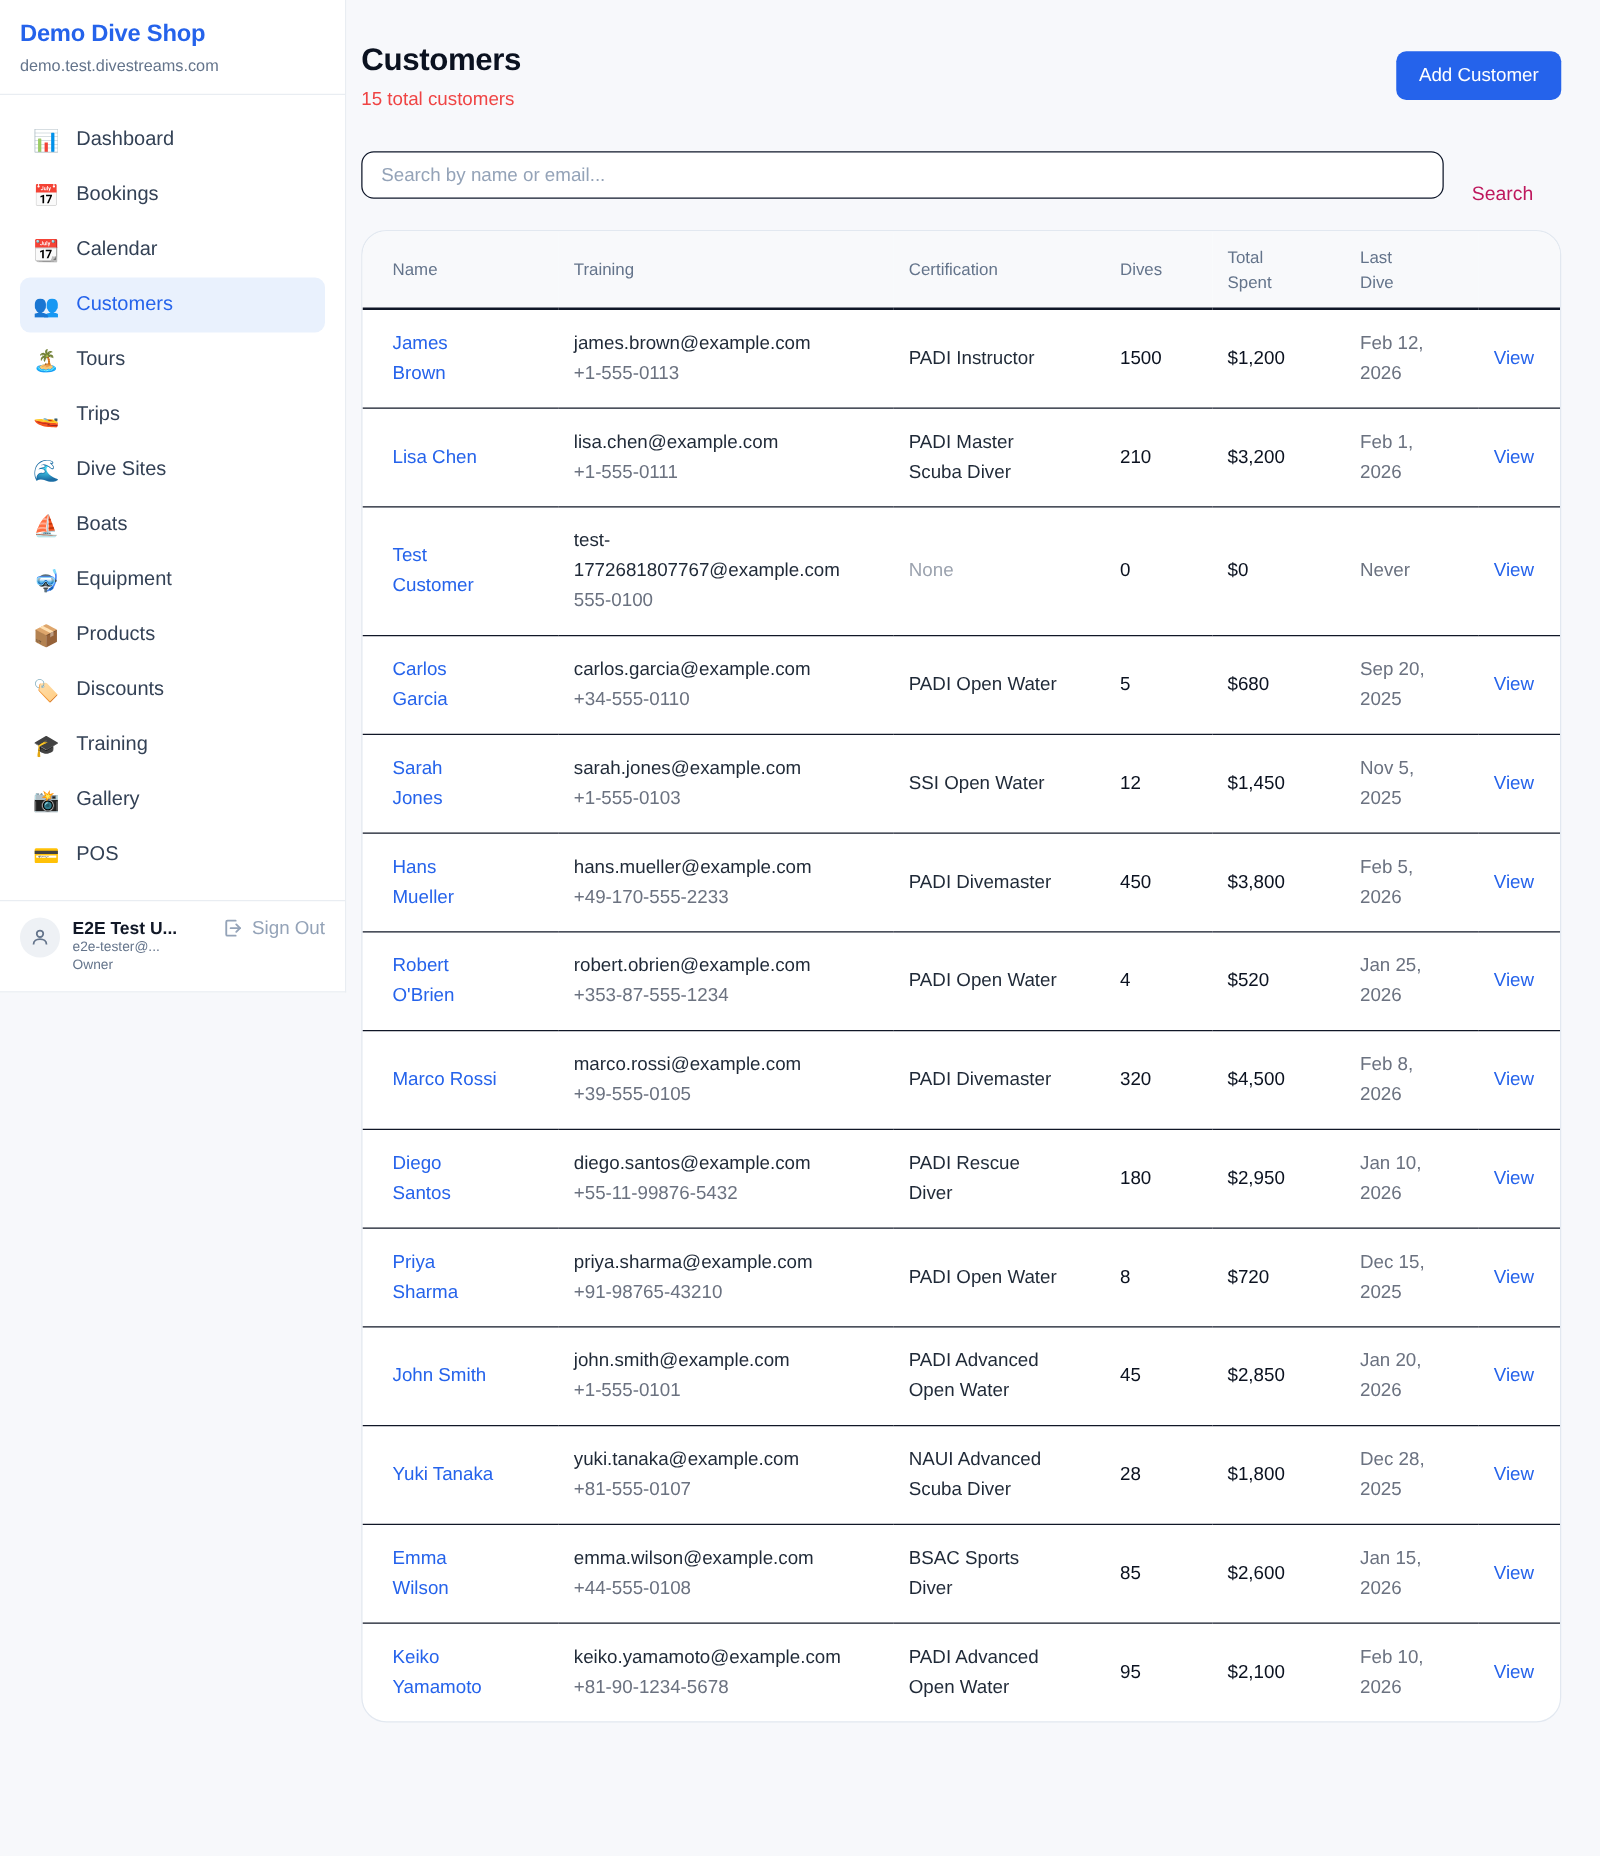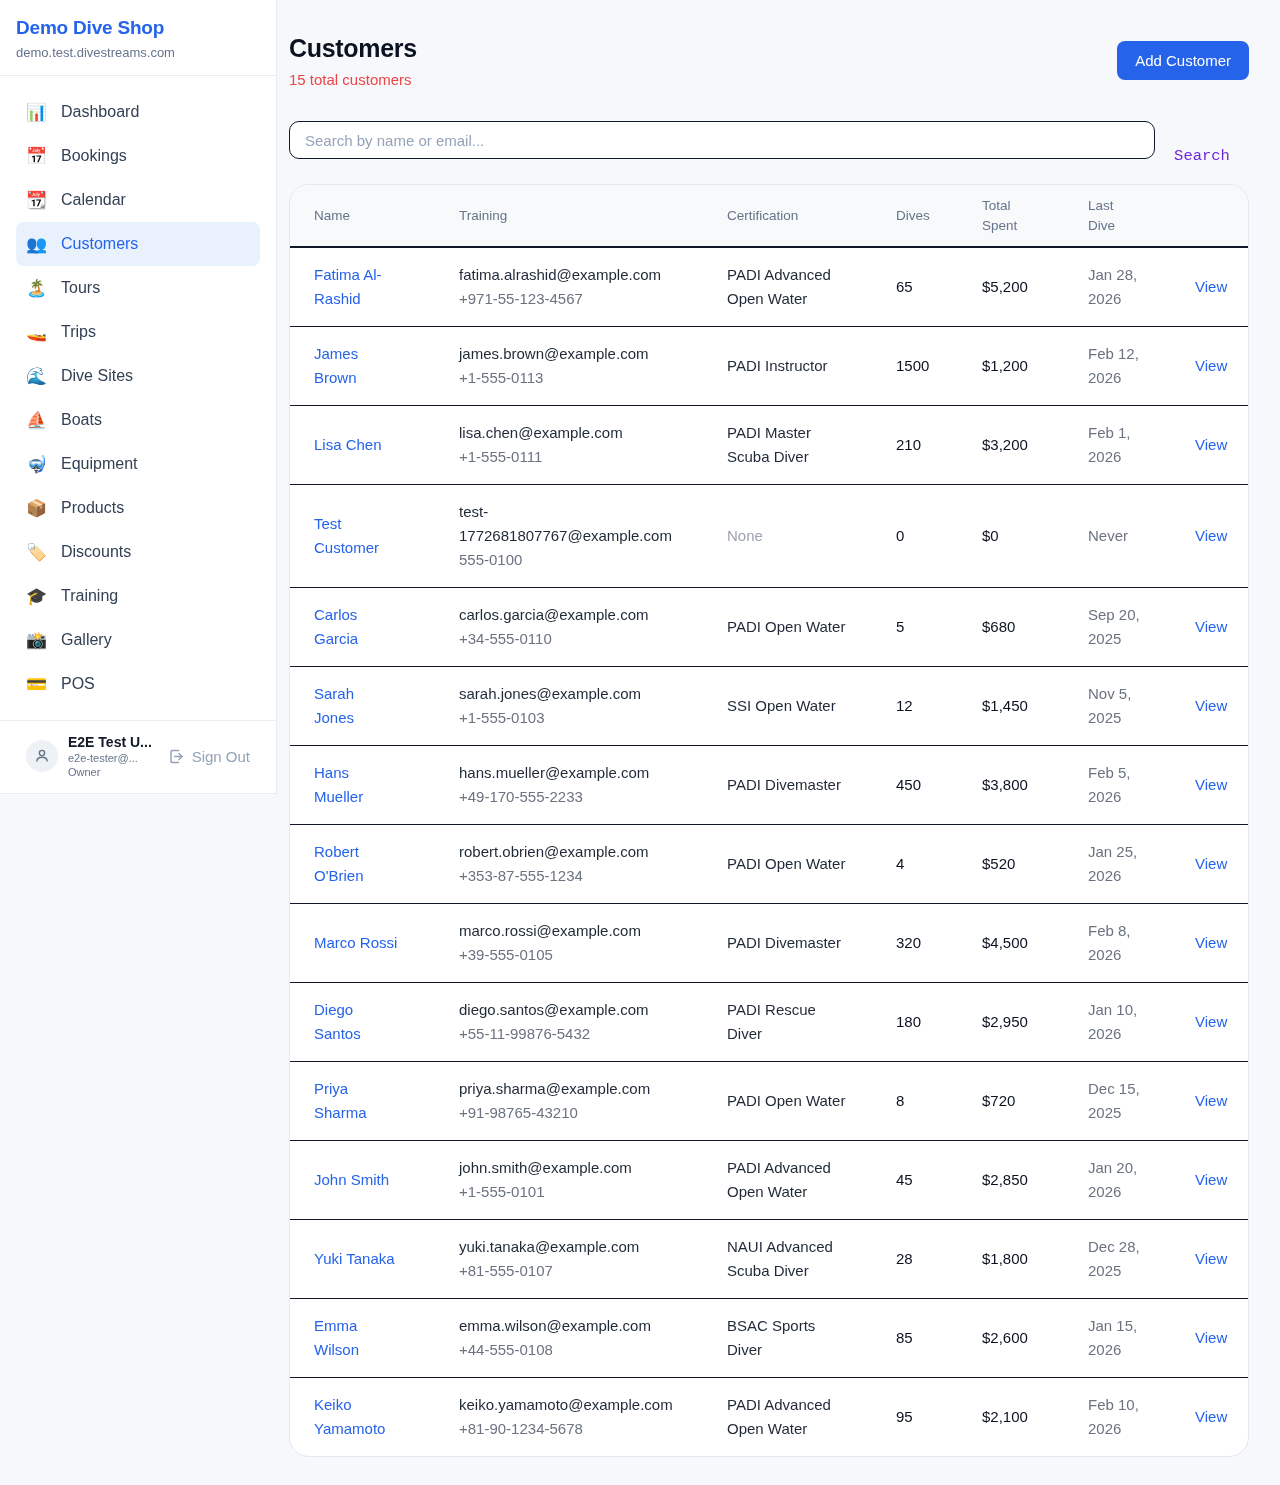--- a/index.html
+++ b/index.html
@@ -20,21 +20,21 @@
   .side-head { padding:17px 16px 15px; border-bottom:1px solid #e9edf2; }
   .app-title { color:#2563eb; font-size:19px; font-weight:bold; letter-spacing:-0.2px; }
   .app-domain { color:#64748b; font-size:13px; margin-top:6px; }
   .nav { padding:14px 16px; border-bottom:1px solid #e9edf2; }
   .nav-item {
     display:flex; align-items:center; gap:13px; height:44px;
     padding:0 10px; border-radius:8px; font-size:16px; color:#334155; cursor:pointer;
   }
   .nav-item.active { background:#e9f1fd; color:#2563eb; }
   .nav-icon { width:22px; font-size:17px; text-align:center; flex:none; }
-  .side-user { padding:13px 26px 15px; display:flex; align-items:center; gap:10px; }
+  .side-user { padding:13px 16px 15px; display:flex; align-items:flex-start; gap:10px; }
   .avatar {
     width:32px; height:32px; border-radius:50%; background:#eef1f5; flex:none;
     display:flex; align-items:center; justify-content:center; color:#64748b;
   }
   .user-meta { min-width:0; }
   .user-name { font-size:14px; font-weight:bold; color:#111827; white-space:nowrap; }
   .user-sub { font-size:11px; color:#64748b; margin-top:2px; white-space:nowrap; }
   .signout {
     margin-left:auto; display:flex; align-items:center; gap:7px;
     background:none; border:none; color:#94a3b8; font-size:15px;
@@ -52,21 +52,21 @@
   }
 
   .search-row { display:flex; align-items:center; margin-top:27px; }
   .search-input {
     flex:1; height:38px; background:#fff; border:1.5px solid #0f172a; border-radius:10px;
     padding:16px 15px; font-size:15px; font-family:inherit; color:#0f172a; outline:none;
   }
   .search-input::placeholder { color:#94a3b8; }
   .search-btn {
     width:94px; text-align:center; background:none; border:none;
-    font-size:15.5px; color:#6d28d9; font-family:Liberation Mono, monospace; cursor:pointer; padding:0;margin-top:32px;
+    font-size:15.5px; color:#be185d; font-family:Liberation Sans, sans-serif; cursor:pointer; padding:0;margin-top:32px;
   }
 
   
   .card {
     margin-top:19px; background:#fff; border:1px solid #e2e8f0; border-radius:20px;
     overflow:hidden;
   }
   table { width:100%; border-collapse:collapse; table-layout:fixed; }
   col.c1{width:157px} col.c2{width:268px} col.c3{width:169px}
   col.c4{width:86px}  col.c5{width:106px} col.c6{width:107px} col.c7{width:67px}
@@ -231,38 +231,20 @@
           <th>
               <span class="thw-narrow">Total Spent</span>
             </th>
           <th>
               <span class="thw-narrow">Last Dive</span>
             </th>
           <th><span></span></th>
         </tr>
       </thead>
       <tbody id="rows">
-  <tr>
-    <td class="c-name">
-              <a class="name-link">Fatima Al-Rashid</a>
-            </td>
-    <td class="c-contact">
-      <div class="email">fatima.alrashid@example.com</div>
-      <div class="phone">+971-55-123-4567</div>
-    </td>
-    <td>
-              <div class="cert">PADI Advanced Open Water</div>
-            </td>
-    <td class="dives">65</td>
-    <td class="spent">$5,200</td>
-    <td>
-              <div class="date">Jan 28, 2026</div>
-            </td>
-    <td class="c-view"><a class="view-link">View</a></td>
-  </tr>
 
   <tr>
     <td class="c-name">
               <a class="name-link">James Brown</a>
             </td>
     <td class="c-contact">
       <div class="email">james.brown@example.com</div>
       <div class="phone">+1-555-0113</div>
     </td>
     <td>

